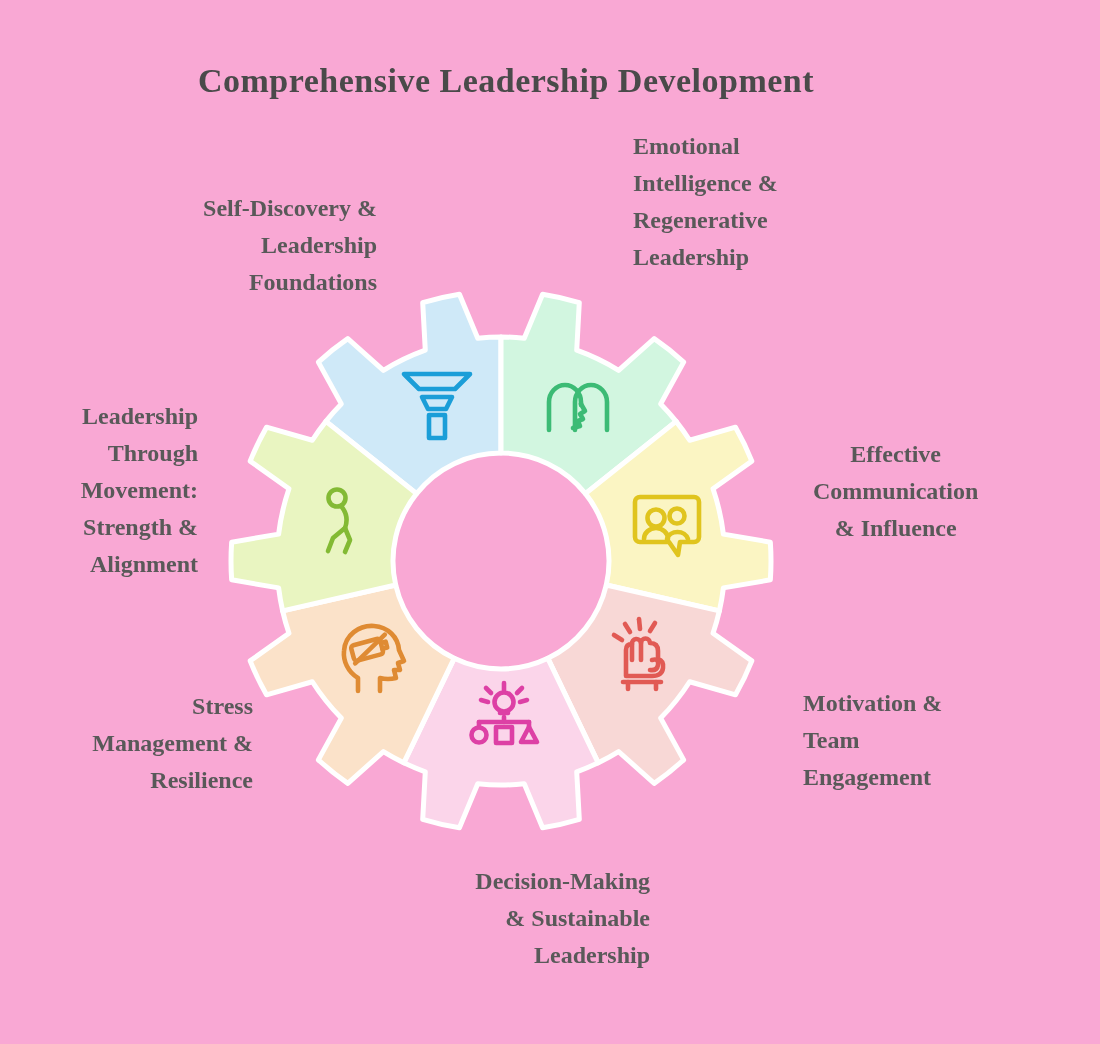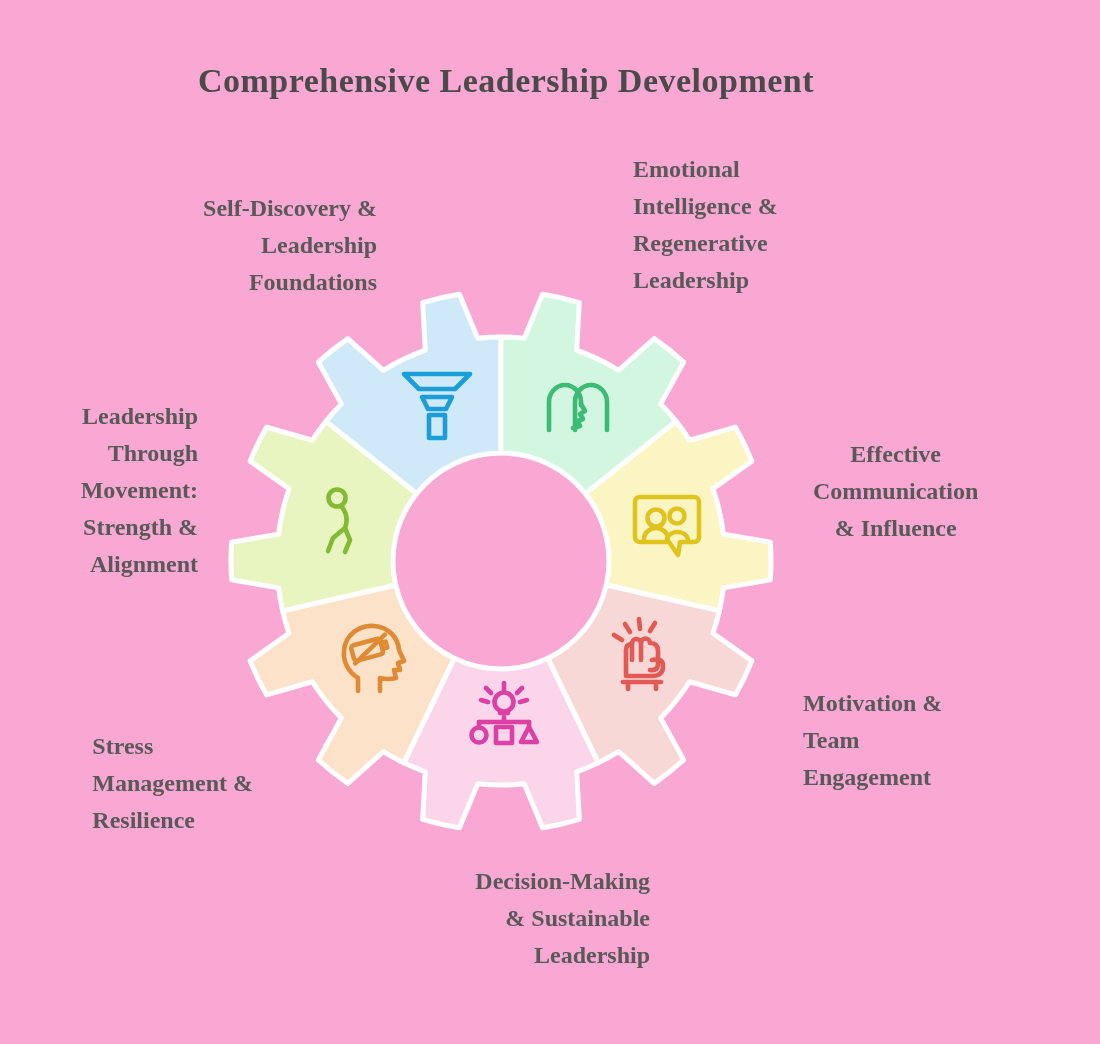--- a/index.html
+++ b/index.html
@@ -12,25 +12,25 @@
     text-align:center;font-size:34px;font-weight:bold;letter-spacing:.5px;
   }
   .gear-svg{position:absolute;left:0;top:0;}
   #segments-layer path{stroke:#ffffff;stroke-width:5;stroke-linejoin:round;}
   .icon{fill:none;stroke-width:4.6;stroke-linecap:round;stroke-linejoin:round;}
   .seg-label{
     position:absolute;font-size:24px;font-weight:bold;line-height:37px;
     white-space:pre-line;
   }
   #l0{top:163px;right:723px;text-align:right;margin-top:27px;}
-  #l1{top:128px;left:633px;text-align:left;margin-top:23px;}
+  #l1{top:128px;left:633px;text-align:left;}
   #l2{top:436px;left:813px;text-align:center;}
   #l3{top:685px;left:760px;text-align:left;}
   #l4{top:863px;left:350px;width:300px;text-align:right;}
-  #l5{top:688px;right:847px;text-align:left;margin-top:40px;}
+  #l5{top:688px;right:847px;text-align:right;}
   #l6{top:398px;right:902px;text-align:right;}
 </style>
 </head>
 <body>
 
 <div class="stage">
 
   <h1 class="title" style="color: rgb(74, 74, 74);">Comprehensive Leadership Development</h1>
 
   <svg class="gear-svg" width="1100" height="1044" viewBox="0 0 1100 1044">

